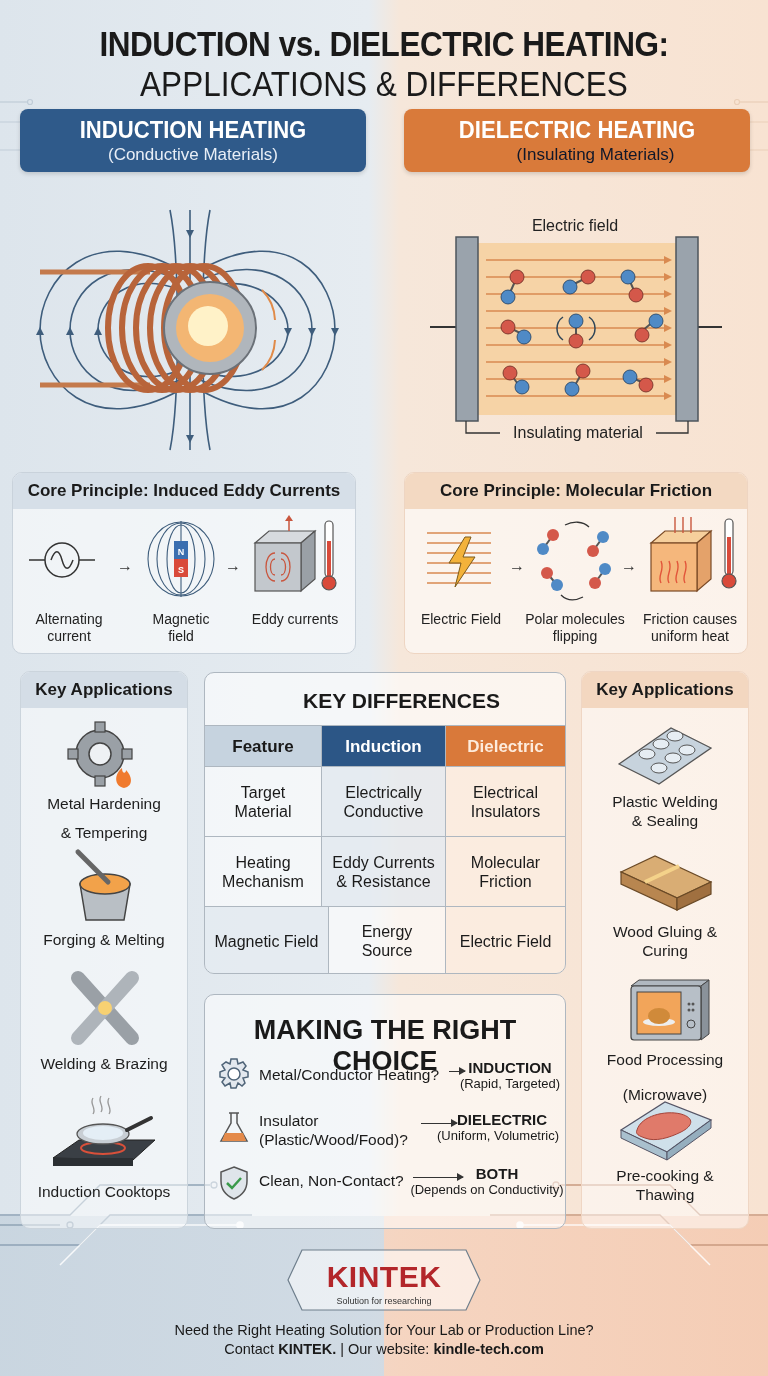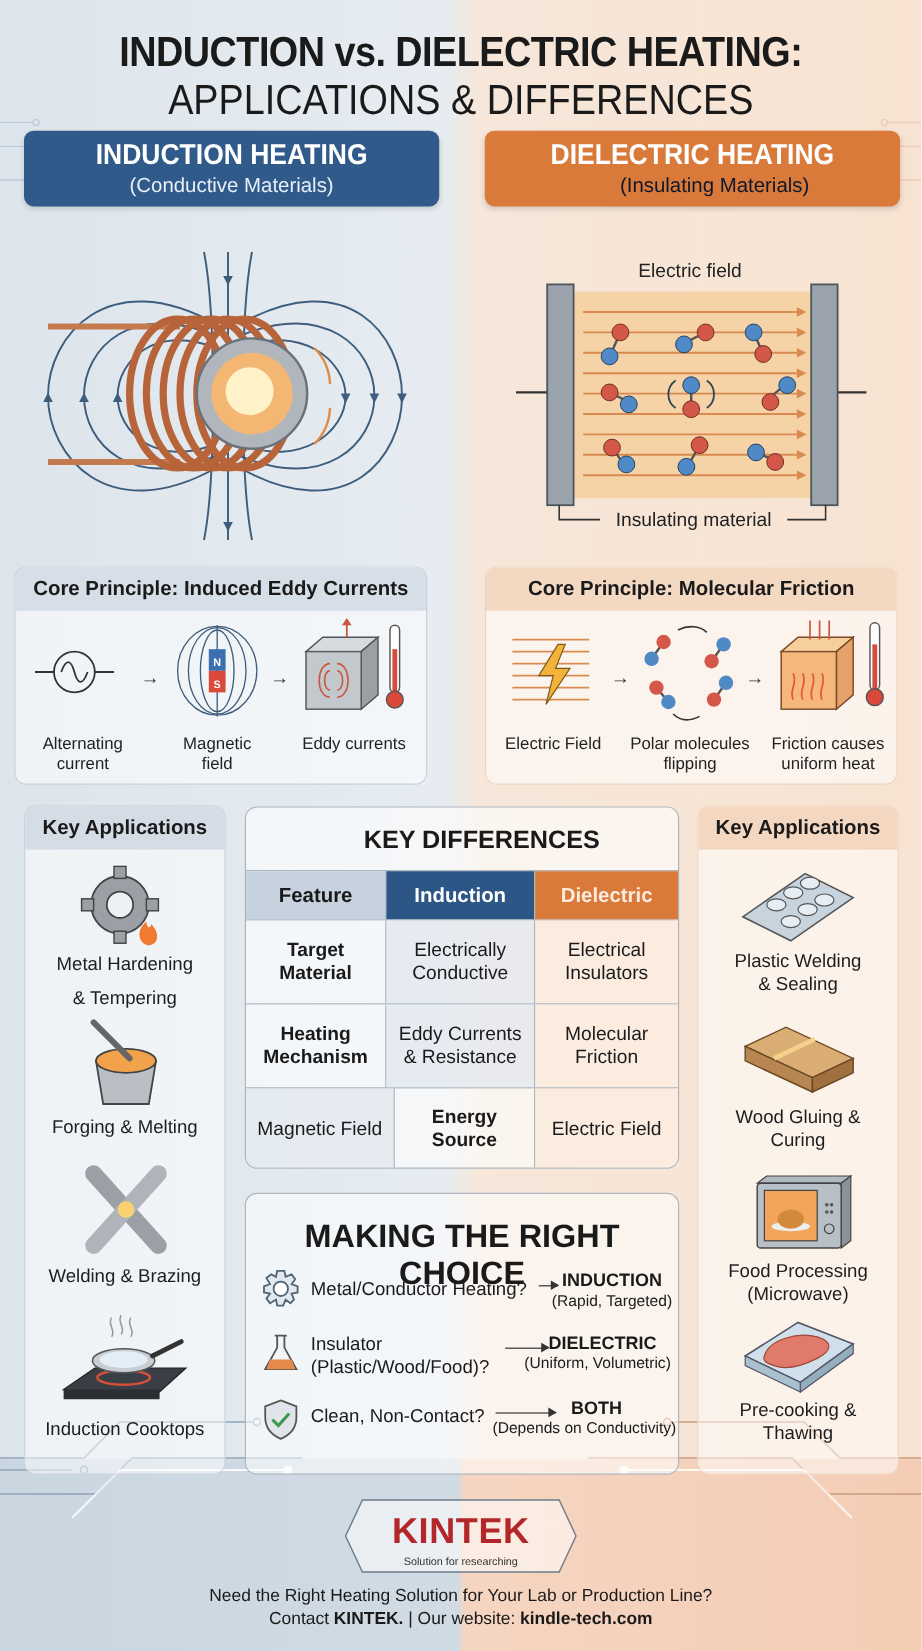--- a/index.html
+++ b/index.html
@@ -62,21 +62,21 @@
   .app .al { font-size: 15.5px; line-height: 19px; color: #1d1d1d; margin-top: 4px; }
 
   .diff {
     position: absolute; left: 204px; top: 672px; width: 362px; height: 302px; border-radius: 10px;
     background: rgba(255,255,255,.6); border: 1px solid #aeb7c0; overflow: hidden;
   }
   .diff .dt { height: 52px; text-align: center; font-size: 21px; font-weight: 700; line-height: 56px; margin-left: 33px; }
   .grid { position: absolute; top: 52px; left: 0; width: 100%; }
   .grid .row { display: flex; border-top: 1px solid #aeb7c0; }
   .grid .c { display: flex; align-items: center; justify-content: center; text-align: center; font-size: 16px; line-height: 19px; }
-  .grid .c.f { width: 117px; font-weight: 700; border-right: 1px solid #aeb7c0; }
+  .grid .c.f { width: 117px; font-weight: 400; border-right: 1px solid #aeb7c0; }
   .grid .c.i { width: 124px; border-right: 1px solid #aeb7c0; background: rgba(214,224,234,.5); }
   .grid .c.d { flex: 1; background: rgba(250,226,204,.45); }
   .grid .head .c { height: 40px; font-size: 17px; font-weight: 700; }
   .grid .head .c.f { background: #c6d3df; }
   .grid .head .c.i { background: #2c5686; color: #fff; }
   .grid .head .c.d { background: #d9793a; color: #fdebdc; }
 
   .choice {
     position: absolute; left: 204px; top: 994px; width: 362px; height: 235px; border-radius: 10px;
     background: rgba(255,255,255,.55); border: 1px solid #aeb7c0;
@@ -593,21 +593,21 @@
       <ellipse cx="44" cy="38" rx="11" ry="8" fill="#d08a3a"></ellipse>
       <g fill="#555">
           <circle cx="74" cy="26" r="1.5"></circle>
           <circle cx="78" cy="26" r="1.5"></circle>
           <circle cx="74" cy="32" r="1.5"></circle>
           <circle cx="78" cy="32" r="1.5"></circle>
         </g>
       <circle cx="76" cy="46" r="4" fill="none" stroke="#444"></circle>
     </svg>
     <div class="al">Food Processing</div>
-    <div class="al" style="margin-top:0">(Microwave)</div>
+    <div class="al" style="margin-top:16px">(Microwave)</div>
   </div>
   <div class="app" style="top:424px">
     <svg width="100" height="66">
       <path d="M6 34 L50 6 L96 24 L52 56z" fill="#cfe0ea" stroke="#556" stroke-width="1.3"></path>
       <path d="M6 34 V42 L52 64 V56z" fill="#a9c0ce" stroke="#556" stroke-width="1"></path>
       <path d="M52 56 L96 24 V32 L52 64z" fill="#95aebe" stroke="#556" stroke-width="1"></path>
       <path d="M22 34 C26 20 50 14 66 18 C80 22 78 30 66 36 C54 42 40 46 30 42 C24 40 20 38 22 34z" fill="#e07a6a" stroke="#a4443a" stroke-width="1"></path>
     </svg>
     <div class="al">Pre-cooking &amp;</div>
     <div class="al" style="margin-top:0">Thawing</div>

